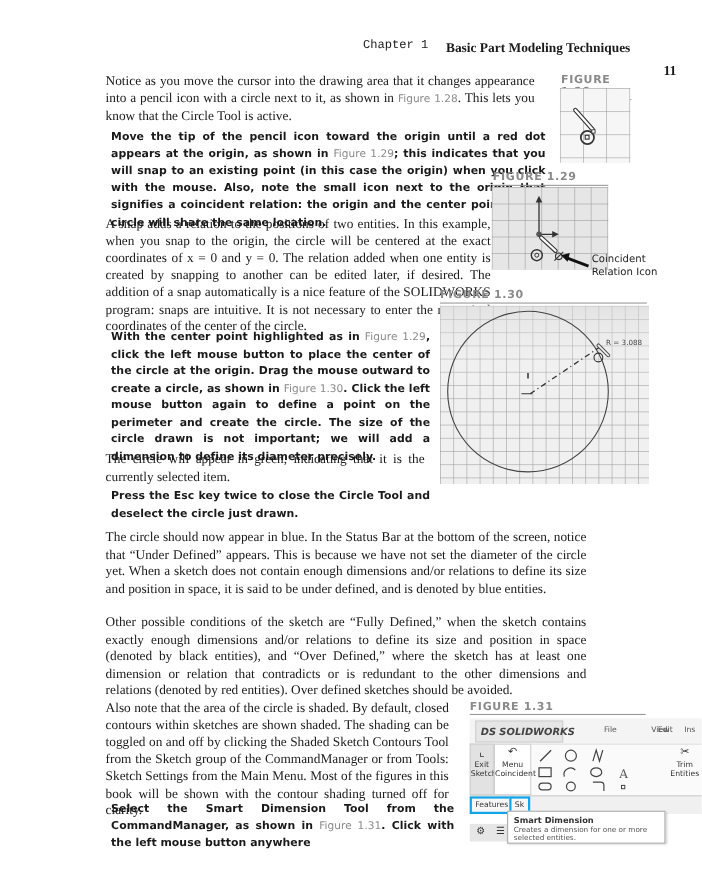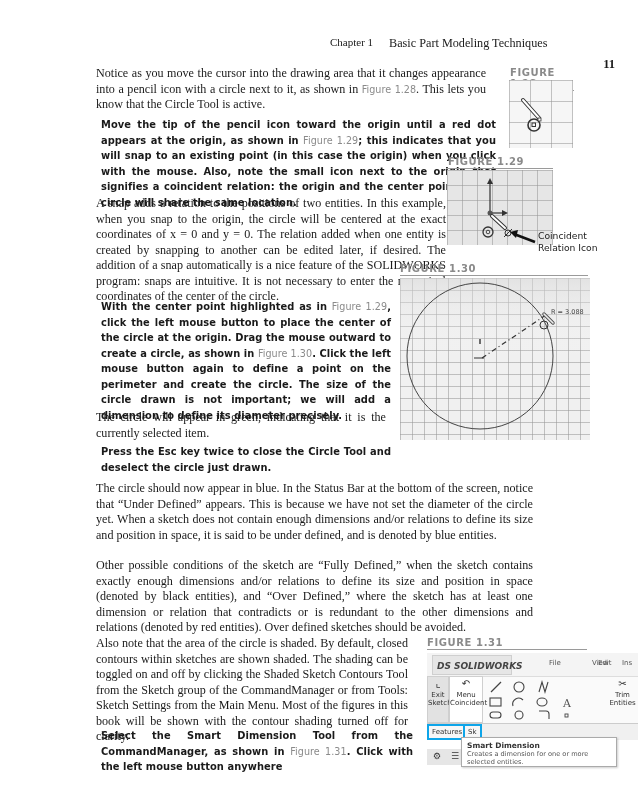--- a/index.html
+++ b/index.html
@@ -1,19 +1,19 @@
 <!DOCTYPE html>
 <html><head>
 <meta charset="utf-8">
 <style>
   html, body { margin:0; padding:0; background:#ffffff; }
   body { width:638px; height:800px; position:relative; overflow:hidden; color:#1a1a1a; }
   .header { position:absolute; top:36px; left:330px; width:285px; font-size:12.2px; display:flex; gap:0; }
-  .header .ch { font-family:Liberation Serif, serif; font-size:11px; margin-right:16px; }
-  .header .title { font-family:"Liberation Serif",serif; font-size:12.2px; }
+  .header .ch { font-family:Liberation Mono, monospace; font-size:11px; margin-right:16px; }
+  .header .title { font-family:"Liberation Serif",serif; font-size:12.2px;font-weight:bold; }
   .header .num { font-family:"Liberation Serif",serif; font-weight:bold; font-size:12.5px; margin-left:auto;margin-top:21px; }
   .para { position:absolute; left:96px; font-family:"Liberation Serif",serif; font-size:12.1px; line-height:15.5px; text-align:justify; margin:0; }
   .step { position:absolute; left:101px; font-family:"DejaVu Sans",sans-serif; font-weight:bold; font-size:9.9px; line-height:15.5px; text-align:justify; margin:0; letter-spacing:0.05px; }
   .figref { color:#8a8a8a; font-weight:normal; font-family:"DejaVu Sans",sans-serif; font-size:9.6px; }
   .step .figref { font-weight:normal; }
   .figcap { position:absolute; font-family:"DejaVu Sans",sans-serif; font-weight:bold; font-size:10px; color:#8a8a8a; letter-spacing:0.6px; border-bottom:1.5px solid #9a9a9a; padding-bottom:1px; }
   .grid { position:absolute; background-color:#f0f0f0;
           background-image:
             linear-gradient(to right, rgba(150,150,150,.55) 1px, transparent 1px),
             linear-gradient(to bottom, rgba(150,150,150,.55) 1px, transparent 1px);
@@ -24,21 +24,21 @@
            background-color:#f0f0f0; }
   .callout { position:absolute; left:538px; top:230px; font-family:"DejaVu Sans",sans-serif; font-size:9.2px; line-height:12px; color:#222; }
   .sw { position:absolute; left:427px; top:653px; width:211px; height:120px; font-family:"DejaVu Sans",sans-serif; color:#333; }
   .sw .bar { position:absolute; left:0; top:0; width:211px; height:23px; background:#f4f4f4; }
   .sw .logo { position:absolute; left:5px; top:2px; width:80px; height:20px; background:#e6e6e6; border:1px solid #cfcfcf; font-size:9px; font-weight:bold; font-style:italic; line-height:20px; color:#444; padding-left:4px; box-sizing:border-box; }
   .sw .menu { position:absolute; top:6px; font-size:7px; color:#555; }
   .sw .ribbon { position:absolute; left:0; top:23px; width:211px; height:47px; background:#fafafa; border-top:1px solid #ddd; }
   .sw .btn { position:absolute; top:23px; height:47px; font-size:7px; text-align:center; line-height:8px; box-sizing:border-box; border:1px solid #cfcfcf; }
   .sw .tabrow { position:absolute; left:0; top:70px; width:211px; height:16px; background:#f0f0f0; border-top:1px solid #ccc; }
   .sw .tab { position:absolute; top:71px; font-size:7px; padding:2px 3px; border:2px solid #0ea5e9; background:#f7f7f7; }
-  .sw .tooltip { position:absolute; left:34px; top:84px; width:156px; height:30px; background:#fff; border:1px solid #aaa; box-shadow:1px 1px 2px rgba(0,0,0,.2); padding:3px 5px; box-sizing:border-box; }
+  .sw .tooltip { position:absolute; left:34px; top:84px; width:144px; height:30px; background:#fff; border:1px solid #aaa; box-shadow:1px 1px 2px rgba(0,0,0,.2); padding:3px 5px; box-sizing:border-box; }
   .sw .tooltip .tt-title { font-size:7.5px; font-weight:bold; color:#333; }
   .sw .tooltip .tt-body { font-size:6.6px; color:#555; line-height:8px; }
   .sw .bottomrow { position:absolute; left:0; top:96px; width:34px; height:16px; background:#e6e6e6; }
   svg { position:absolute; overflow:visible; }
 </style>
 </head>
 <body>
 
 <div class="header" data-name="running-header">
   <span class="ch" data-name="chapter-label">Chapter 1</span>

